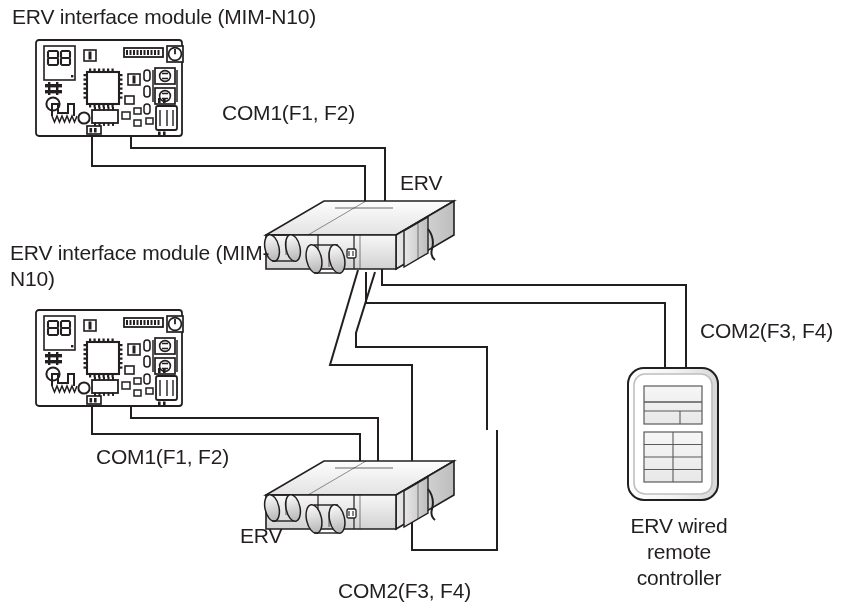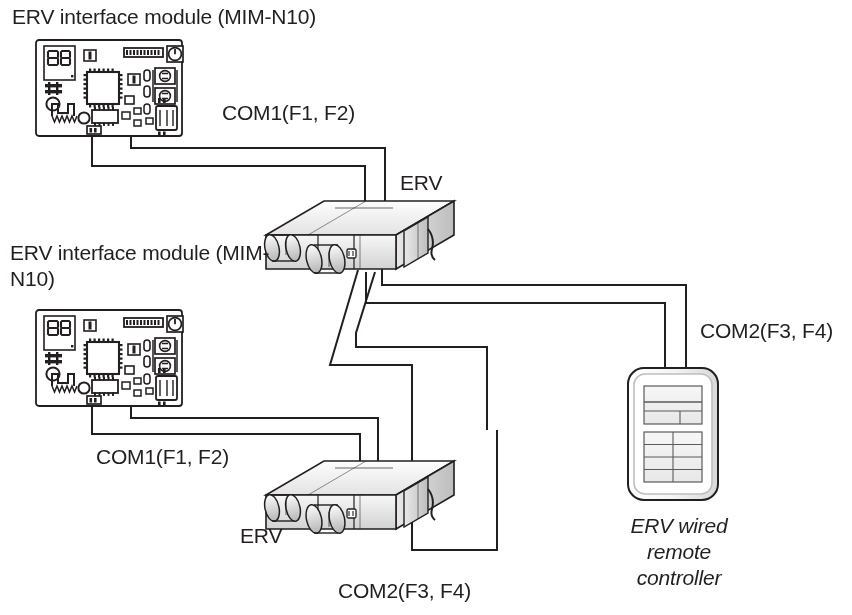--- a/index.html
+++ b/index.html
@@ -29,21 +29,20 @@
     color: #231f20;
     font-family: "Liberation Sans", sans-serif;
     font-size: 21px;
     line-height: 26px;
     white-space: pre;
     letter-spacing: -0.2px;
   }
   .lbl-center {
     text-align: center;
     white-space: normal;
-    font-style: italic;
   }
   #label-mim-top   { left: 12px;  top: 4px;   }
   #label-com1-top  { left: 222px; top: 100px; }
   #label-erv-top   { left: 400px; top: 170px; }
   #label-mim-bot   { left: 10px;  top: 240px; width: 260px; white-space: normal; }
   #label-com1-bot  { left: 96px;  top: 444px; }
   #label-erv-bot   { left: 240px; top: 523px; }
   #label-com2-bot  { left: 338px; top: 578px; }
   #label-com2-rt   { left: 700px; top: 318px; }
   #label-remote    { left: 604px; top: 513px; width: 150px; }

